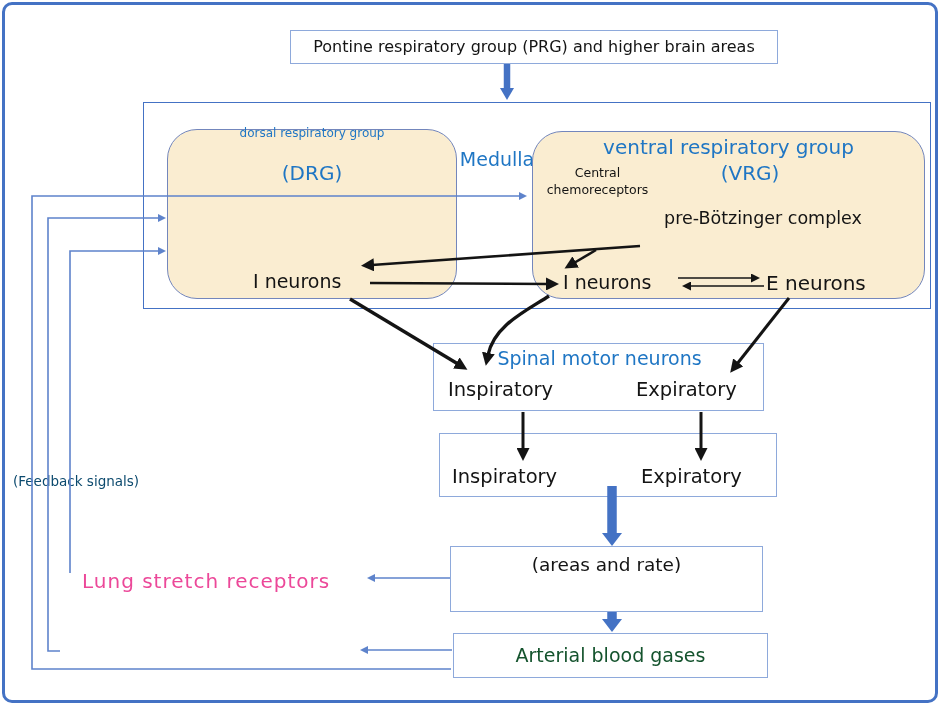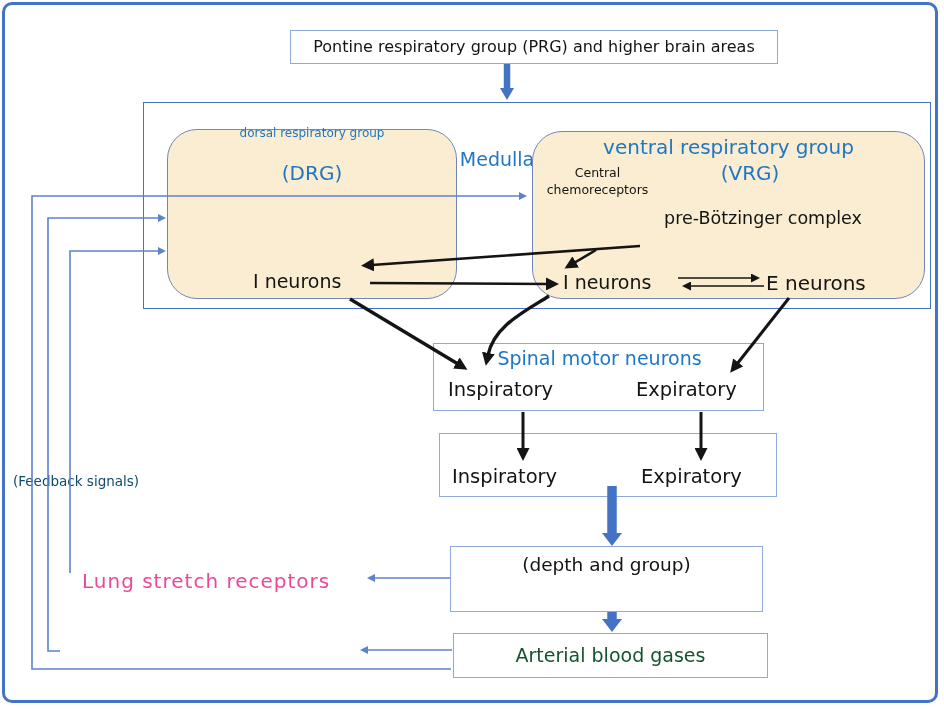--- a/index.html
+++ b/index.html
@@ -56,21 +56,21 @@
   <div class="abs ctr bluetxt nowrap" style="left:433px;top:347px;width:325px;font-size:19px;padding-left:8px;">Spinal motor neurons</div>
   <div class="abs blk nowrap" style="left:448px;top:378px;font-size:19.5px;">Inspiratory</div>
   <div class="abs blk nowrap" style="left:636px;top:378px;font-size:19.5px;">Expiratory</div>
 
   <div class="abs wbox" style="left:439px;top:433px;width:338px;height:64px;"></div>
   <div class="abs blk nowrap" style="left:452px;top:465px;font-size:19.5px;">Inspiratory</div>
   <div class="abs blk nowrap" style="left:641px;top:465px;font-size:19.5px;">Expiratory</div>
 
   <div class="abs wbox" style="left:450px;top:546px;width:313px;height:66px;"></div>
   <div class="abs ctr blk nowrap" style="left:450px;top:552px;width:313px;font-size:18.5px;line-height:26px;">
-    <div>(depth and group)</div>
+    <div>(areas and rate)</div>
   </div>
 
   <div class="abs wbox" style="left:453px;top:633px;width:315px;height:45px;"></div>
   <div class="abs ctr nowrap" style="left:453px;top:644px;width:315px;font-size:19px;color:#14532d;">Arterial blood gases</div>
 
   <div class="abs nowrap" style="left:13px;top:457px;font-size:13.5px;color:#0c4a6e;margin-top:16px;">(Feedback signals)</div>
   <div class="abs nowrap" style="left:82px;top:569px;font-size:20px;color:#ec4899;letter-spacing:1px;">Lung stretch receptors</div>
 
   <svg class="overlay" width="944" height="709" viewBox="0 0 944 709">
     <defs>

